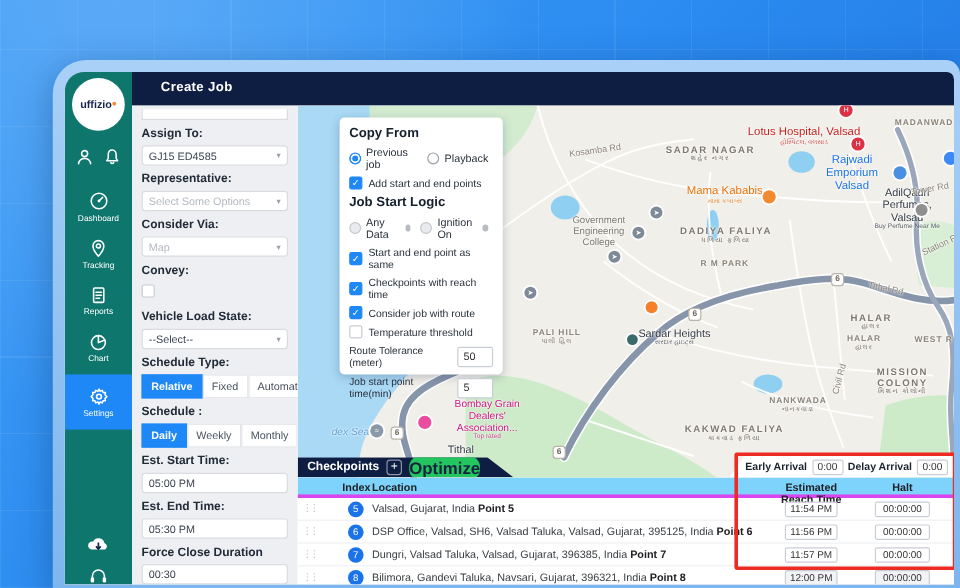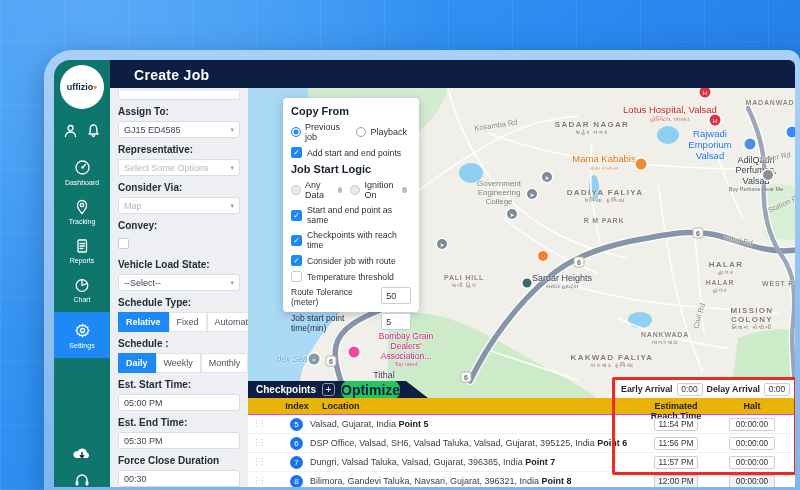--- a/index.html
+++ b/index.html
@@ -10,21 +10,21 @@
     radial-gradient(circle at 12% 0%, #5aa9f7 0%, rgba(90,169,247,0) 40%),
     linear-gradient(135deg, #42a0f6 0%, #2b8bf0 45%, #1a6fdd 100%); }
   .frame { position:absolute; left:44px; top:50px; width:756px; height:440px;
     background:linear-gradient(180deg,#a9d0f7,#7db5ee); border-radius:28px 12px 0 0;
     box-shadow:0 8px 30px rgba(10,40,90,.35); }
   .window { position:absolute; left:54px; top:60px; width:741px; height:427px;
     background:#fff; border-radius:16px 6px 0 0; overflow:hidden; }
 
   
   .topbar { position:absolute; left:56px; top:0; right:0; height:28px; background:#0e1e42; }
-  .topbar .title { position:absolute; left:24px; top:7px; color:#fff; font-size:14px; font-weight:bold; letter-spacing:.3px; }
+  .topbar .title { position:absolute; left:24px; top:7px; color:#fff; font-size:11px; font-weight:bold; letter-spacing:.3px; }
 
   
   .sidebar { position:absolute; left:0; top:0; width:56px; height:100%; background:#0f766e;
     display:flex; flex-direction:column; align-items:center; z-index:40; }
   .logo { width:44px; height:44px; border-radius:50%; background:#fff; margin-top:5px;
     display:flex; align-items:center; justify-content:center; font-size:9px; font-weight:bold; color:#17254d; }
   .logo i { font-style:normal; color:#f08b33; font-size:11px; line-height:0; }
   .top-icons { display:flex; gap:8px; margin-top:14px; }
   .side-items { width:100%; margin-top:14px; display:flex; flex-direction:column; }
   .side-item { width:100%; padding:7px 0 6px; display:flex; flex-direction:column; align-items:center; gap:3px; cursor:pointer; }
@@ -82,42 +82,42 @@
   .radio-row { display:flex; align-items:center; gap:4px; margin-bottom:5px; }
   .radio { width:10px; height:10px; border-radius:50%; border:1.5px solid #9aa0a6; background:#fff; flex:0 0 auto; }
   .radio.sel { background:#1e88f7; border-color:#1e88f7; box-shadow:inset 0 0 0 1.5px #fff; }
   .radio.dis { background:#e8eaed; border-color:#c4c8cd; }
   .r-label { font-size:9px; color:#2a323c; }
   .gdot { width:6px; height:6px; border-radius:50%; background:#b8bcc2; margin-right:4px; }
   .card-select { height:18px; border:1px solid #d9dce1; border-radius:3px; display:flex; align-items:center;
     justify-content:space-between; padding:0 5px; font-size:9px; color:#b3b8c0; margin-bottom:6px; }
   .cb-row { display:flex; align-items:center; gap:5px; margin-bottom:5px; }
   .cb-row .lab { font-size:8.7px; color:#2a323c; }
-  .num-row { display:flex; justify-content:space-between; margin-bottom:6px; }
+  .num-row { display:flex; align-items:center; justify-content:space-between; margin-bottom:6px; }
   .num-row .lab { font-size:8.5px; color:#2a323c; }
   .num-box { width:30px; height:17px; border:1px solid #c9ced6; border-radius:2px; font-size:9px; color:#333;
     display:flex; align-items:center; padding-left:4px; background:#fff; }
 
   
   .cp-bar { position:absolute; left:194px; top:321px; width:180px; height:17px; background:#0e1e42; z-index:25;
     clip-path:polygon(0 0,158px 0,180px 100%,0 100%); display:flex; align-items:center; gap:6px; padding-left:8px; }
   .cp-bar .t { color:#fff; font-size:10px; font-weight:bold; }
   .cp-add { width:13px; height:13px; border:1px solid #8a93a8; border-radius:3px; color:#fff; font-size:10px;
     display:flex; align-items:center; justify-content:center; cursor:pointer; line-height:0; }
   .cp-opt { background:#22c55e; color:#16223f; font-size:14px; font-weight:bold; border-radius:9px; padding:2px 0; cursor:pointer; }
   .arr-strip { position:absolute; left:554px; top:320px; width:187px; height:18px; background:#fff; z-index:26;
     clip-path:polygon(12px 0,100% 0,100% 100%,0 100%); display:flex; align-items:center; justify-content:flex-end; gap:4px; padding-right:5px; }
   .arr-strip .al { font-size:8.8px; font-weight:bold; color:#1c2430; }
   .arr-box { width:26px; height:13px; border:1px solid #c9ced6; border-radius:2px; font-size:8.5px; color:#333;
     display:flex; align-items:center; justify-content:center; background:#fff; }
   .cp-table { position:absolute; left:194px; top:338px; width:547px; bottom:0; background:#fff; z-index:26; overflow:hidden; }
-  .t-head { position:relative; height:17px; background:#eab308; border-bottom:1px solid #d946ef; }
+  .t-head { position:relative; height:17px; background:#7dd3fc; border-bottom:3px solid #d946ef; }
   .t-head span { position:absolute; top:3px; font-size:9px; font-weight:bold; color:#202124; }
   .th-index { left:30px; width:38px; text-align:center; }
-  .th-loc { left:74px; }
+  .th-loc { left:62px; }
   .th-reach { left:394px; width:68px; text-align:center; }
   .th-halt { left:480px; width:48px; text-align:center; }
   .t-row { position:relative; height:19px; border-bottom:1px solid #eef0f2; }
   .handle { position:absolute; left:4px; top:4px; color:#b0b4ba; font-size:8px; letter-spacing:-2px; cursor:grab; }
   .idx-c { position:absolute; left:42px; top:2.5px; width:13px; height:13px; border-radius:50%; background:#1a73e8;
     color:#fff; font-size:8px; display:flex; align-items:center; justify-content:center; }
   .loc { position:absolute; left:62px; top:4px; font-size:9px; color:#3c4043; white-space:nowrap; }
   .loc b { color:#202124; }
   .reach-box { position:absolute; left:406px; top:2.5px; width:44px; height:13px; border:1px solid #c9ced6; border-radius:2px;
     font-size:8.3px; color:#333; display:flex; align-items:center; justify-content:center; background:#fff; }

